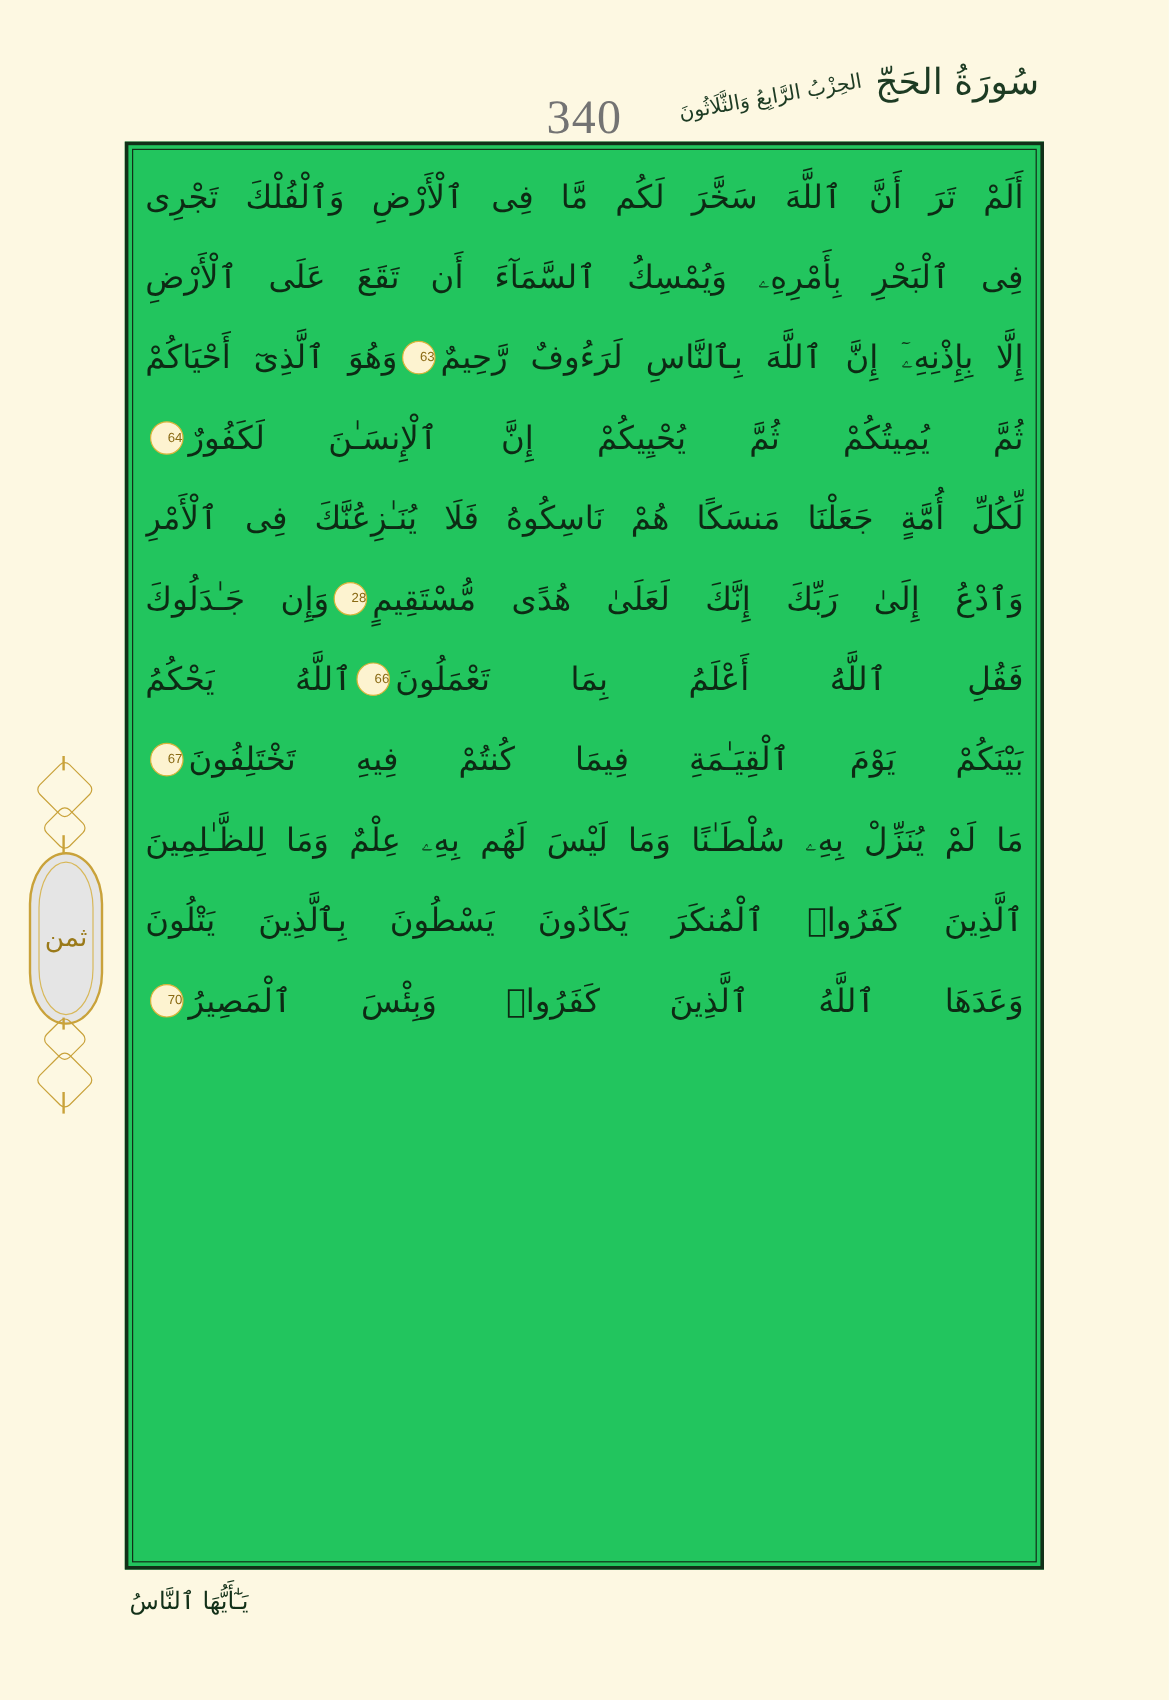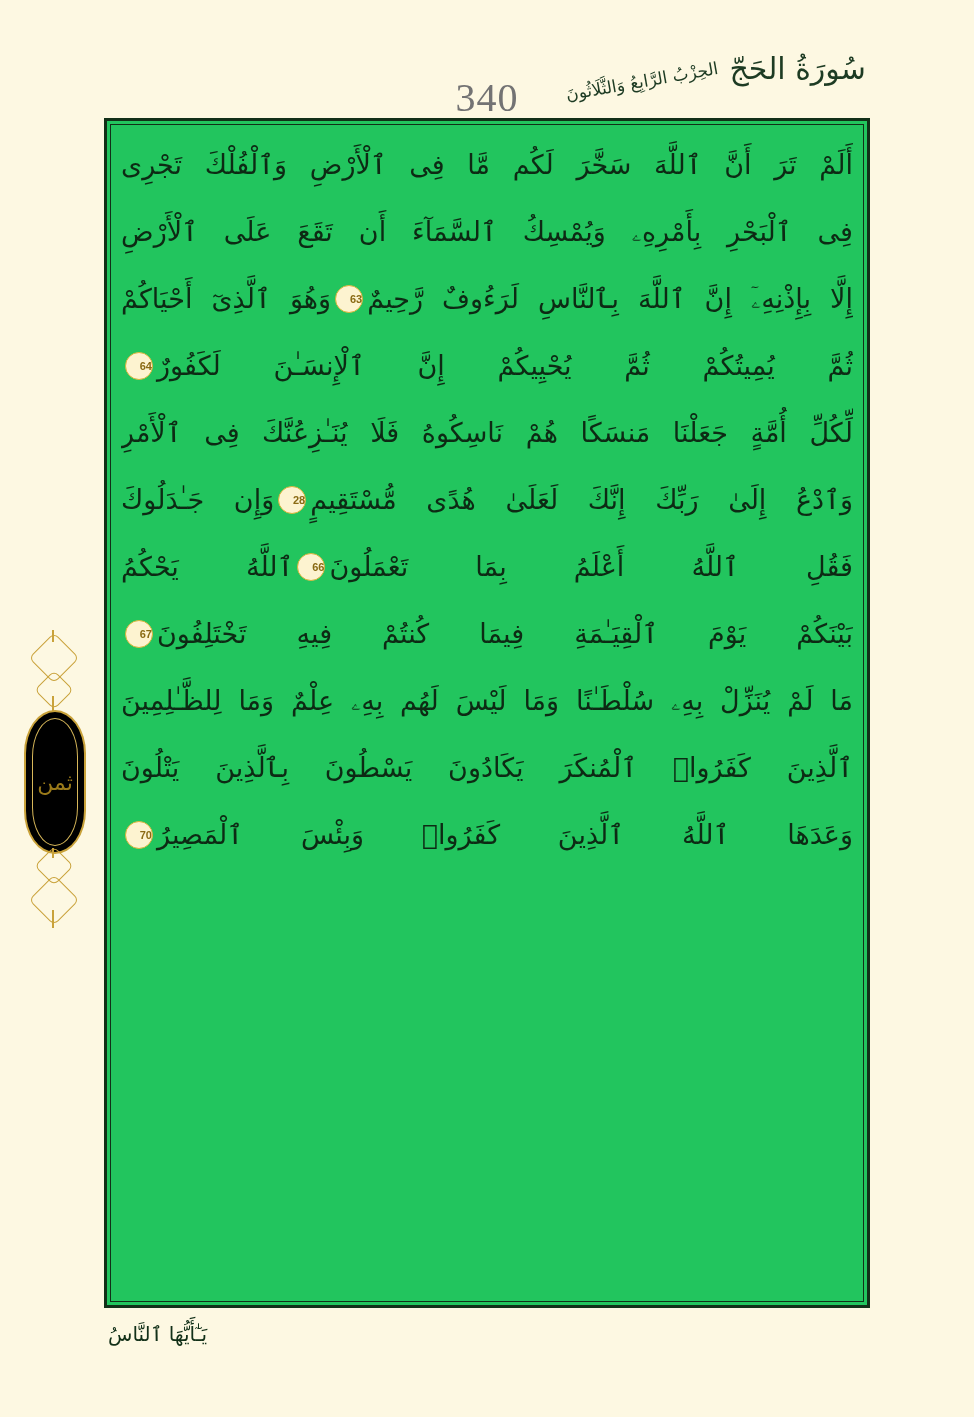--- a/index.html
+++ b/index.html
@@ -115,21 +115,20 @@
     font-family: "Liberation Sans", sans-serif;
     font-size: 11px;
     color: #8a6a14;
     border: 1.5px solid #d8b43a;
     border-radius: 50%;
     background: #fdf3d0;
     vertical-align: middle;
     margin: 0 4px;
     position: relative;
     top: -2px;
-    font-weight: bold;
   }
   
   .ornament {
     position: absolute;
     left: 24px;
     top: 630px;
     width: 58px;
     height: 300px;
   }
   .ornament .diamond {
@@ -148,21 +147,21 @@
   .ornament .d4 { top: 252px; }
   .ornament .medallion {
     position: absolute;
     top: 80px;
     left: 50%;
     margin-left: -29px;
     width: 58px;
     height: 140px;
     border: 2px solid #c9a23a;
     border-radius: 50% / 30%;
-    background: #000000;
+    background: #e5e5e5;
   }
   .ornament .medallion-inner {
     position: absolute;
     top: 6px;
     left: 6px;
     right: 6px;
     bottom: 6px;
     border: 1px solid #d8b85a;
     border-radius: 50% / 30%;
   }

